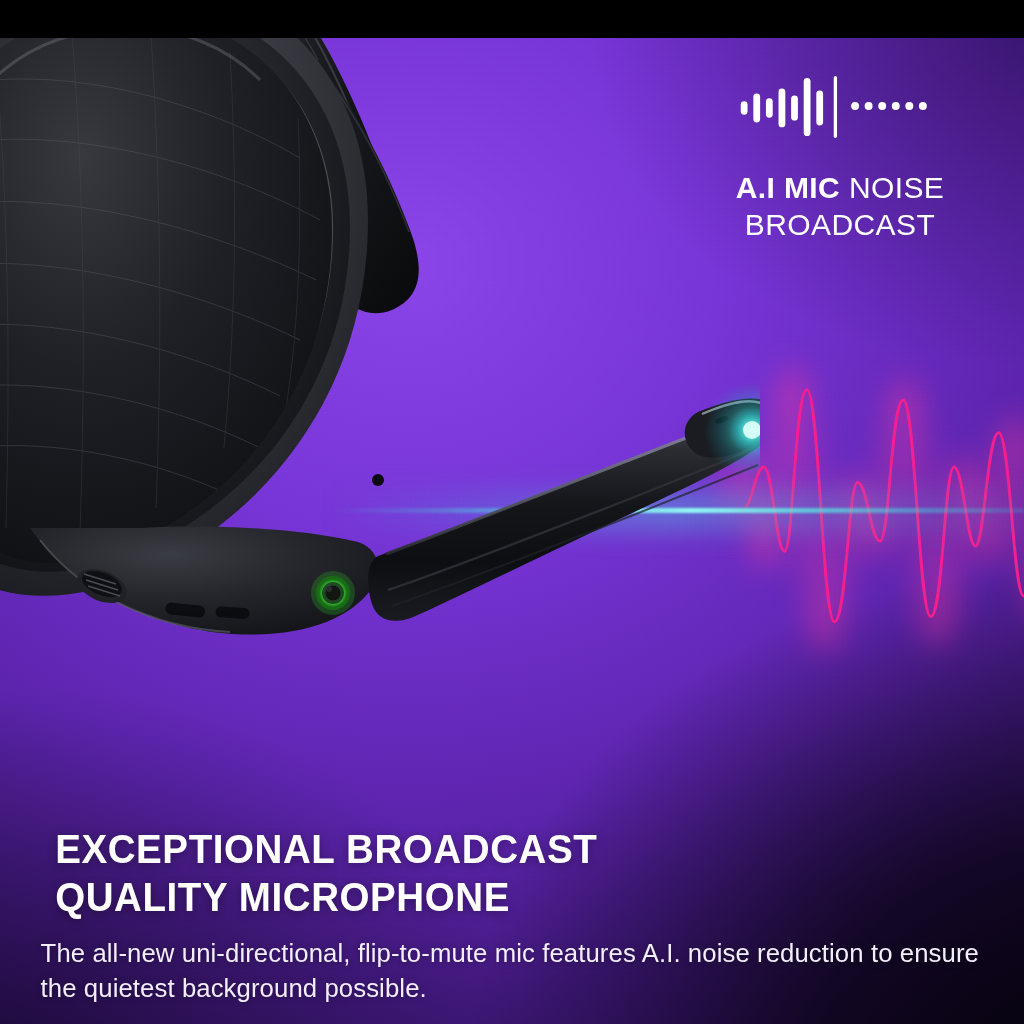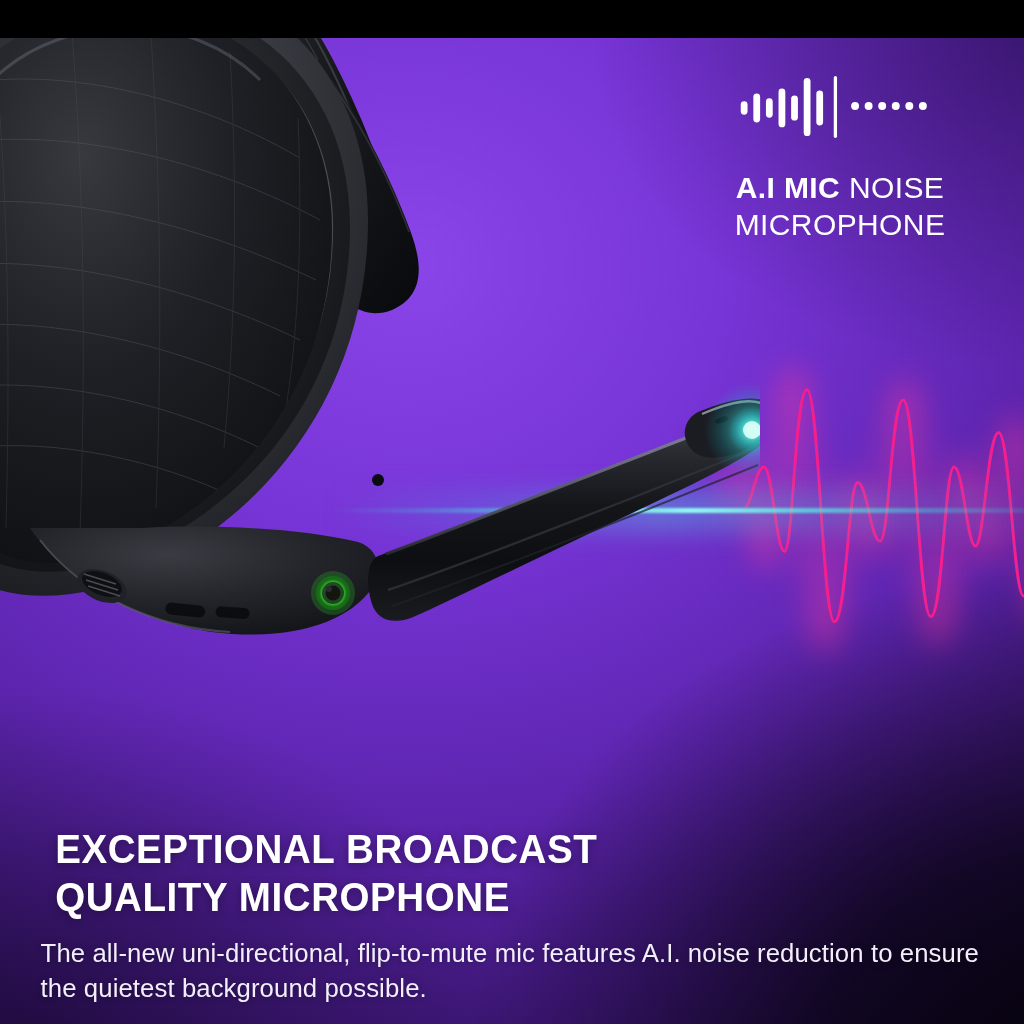--- a/index.html
+++ b/index.html
@@ -366,21 +366,21 @@
         <circle cx="168" cy="31" r="4.1"></circle>
         <circle cx="182" cy="31" r="4.1"></circle>
         <circle cx="196" cy="31" r="4.1"></circle>
       </g>
     </svg>
 
     <div class="badge-line1">
       <span class="strong">A.I MIC</span>
       <span class="light">NOISE</span>
     </div>
-    <div class="badge-line2">MICROPHONE</div>
+    <div class="badge-line2">BROADCAST</div>
   </div>
 
   <div class="copy">
     <h1>
       <span>EXCEPTIONAL BROADCAST</span><br>
       <span>QUALITY MICROPHONE</span>
     </h1>
     <p>The all-new uni-directional, flip-to-mute mic features A.I. noise reduction to ensure the quietest background possible.</p>
   </div>
 

